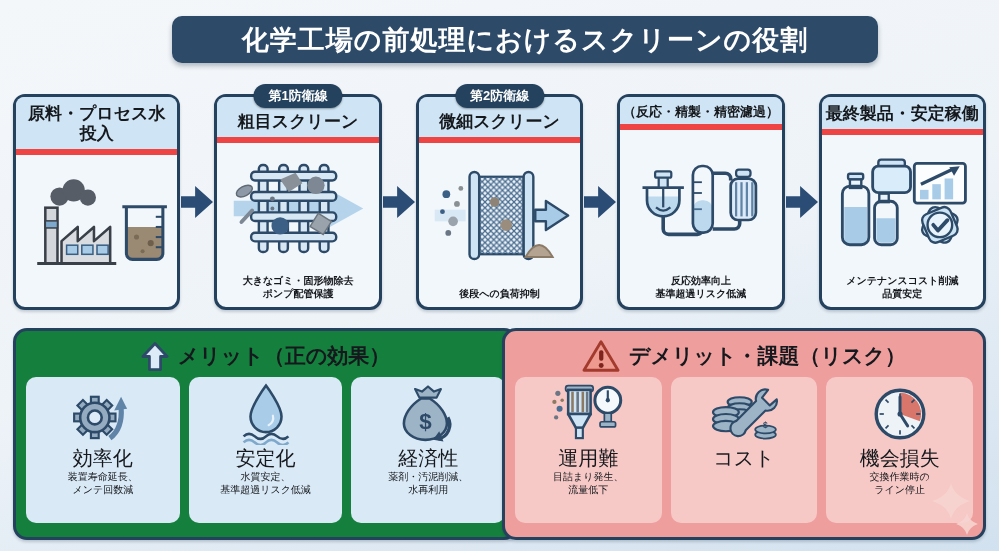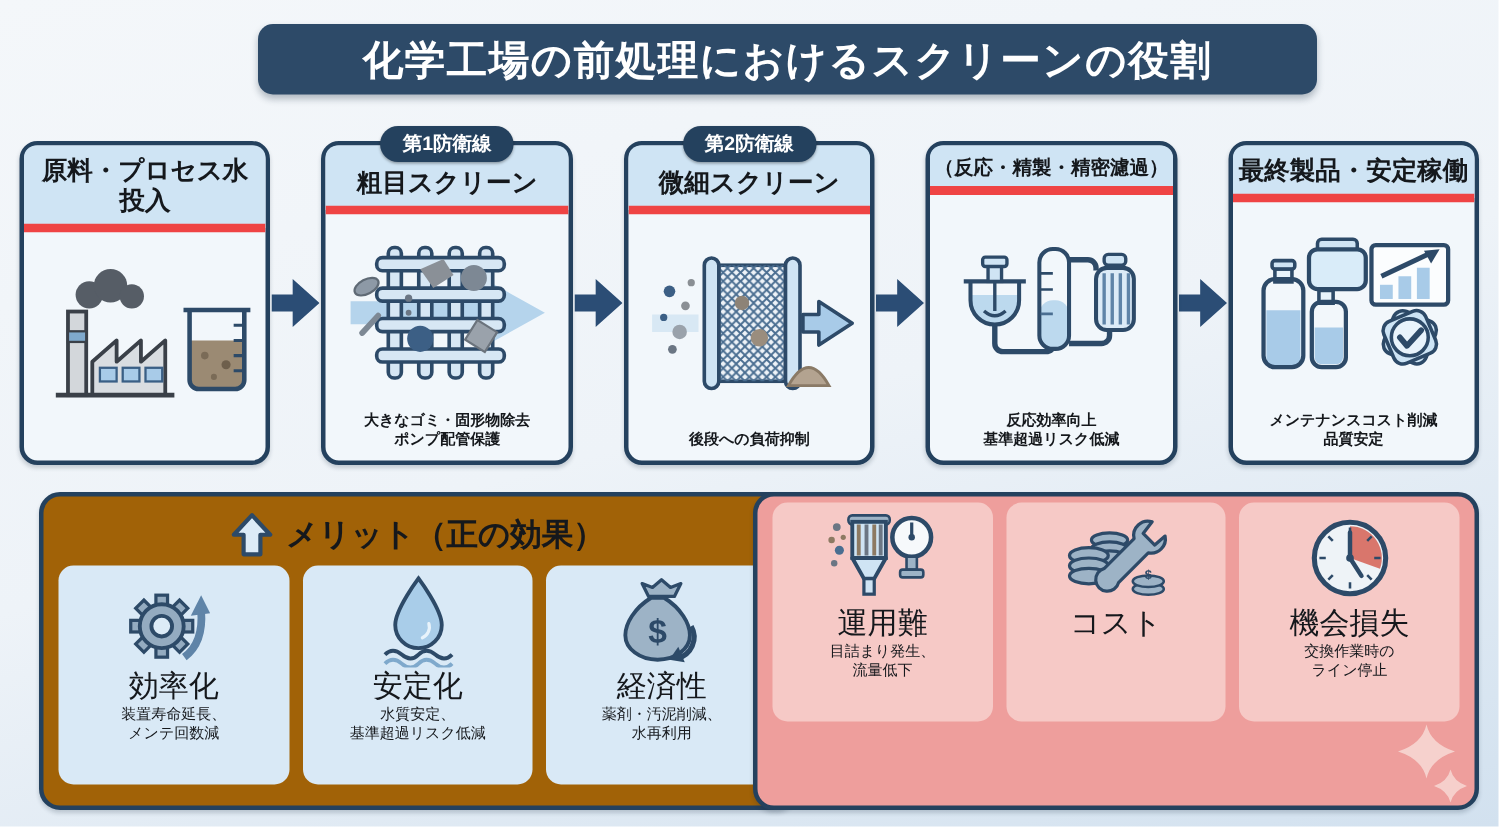--- a/index.html
+++ b/index.html
@@ -47,21 +47,21 @@
   .step-cap{text-align:center;font-weight:bold;font-size:10px;line-height:1.3;padding:0 1px 7px}
   .step-cap div{white-space:nowrap}
   .flow-arrow{flex:0 0 32px;align-self:center;margin:0 1px;height:44px}
 
   
   .panel{
     position:absolute;top:328px;height:212px;box-sizing:border-box;
     border:3px solid #24415e;border-radius:14px;padding:4px 10px 10px;
     box-shadow:0 2px 3px rgba(20,40,60,.2);
   }
-  .panel.merit{left:26px;width:505px;background:#a16207}
+  .panel.merit{left:13px;width:505px;background:#15803d}
   .panel.demerit{left:502px;width:484px;background:#ee9e9c}
   .panel-head{
     display:flex;align-items:center;justify-content:center;gap:9px;
     height:42px;font-weight:bold;font-size:21px;
   }
   .cards{display:flex;gap:9px;height:146px}
   .card{
     flex:1;min-width:0;border-radius:10px;
     display:flex;flex-direction:column;align-items:center;padding-top:5px;
   }
@@ -329,20 +329,28 @@
         <div class="card-title">経済性</div>
         <div class="card-cap">
           <div>薬剤・汚泥削減、</div>
           <div>水再利用</div>
         </div>
       </div>
     </div>
   </div>
 
   <div class="panel demerit">
+    <div class="panel-head">
+      <svg width="38" height="36" viewBox="0 0 40 38">
+        <path d="M20 4 L38 34 H2 Z" fill="#ee9a8f" stroke="#a33a2e" stroke-width="3" stroke-linejoin="round"></path>
+        <rect x="18" y="13" width="4.5" height="11" rx="2" fill="#7e241c"></rect>
+        <circle cx="20.2" cy="29" r="2.6" fill="#7e241c"></circle>
+      </svg>
+      <span>デメリット・課題（リスク）</span>
+    </div>
     <div class="cards">
       <div class="card">
         <div class="card-icon">
           <svg width="82" height="62" viewBox="0 0 90 72">
             <rect x="19" y="3" width="32" height="7" rx="3" fill="#9db3c6" stroke="#2d4a68" stroke-width="2"></rect>
             <rect x="22" y="8" width="26" height="28" fill="#cfe4f4" stroke="#2d4a68" stroke-width="3"></rect>
             <line x1="27" y1="10" x2="27" y2="34" stroke="#8d7a63" stroke-width="3"></line>
             <line x1="33" y1="10" x2="33" y2="34" stroke="#6b7684" stroke-width="3"></line>
             <line x1="39" y1="10" x2="39" y2="34" stroke="#8d7a63" stroke-width="3"></line>
             <line x1="44" y1="10" x2="44" y2="34" stroke="#6b7684" stroke-width="3"></line>

